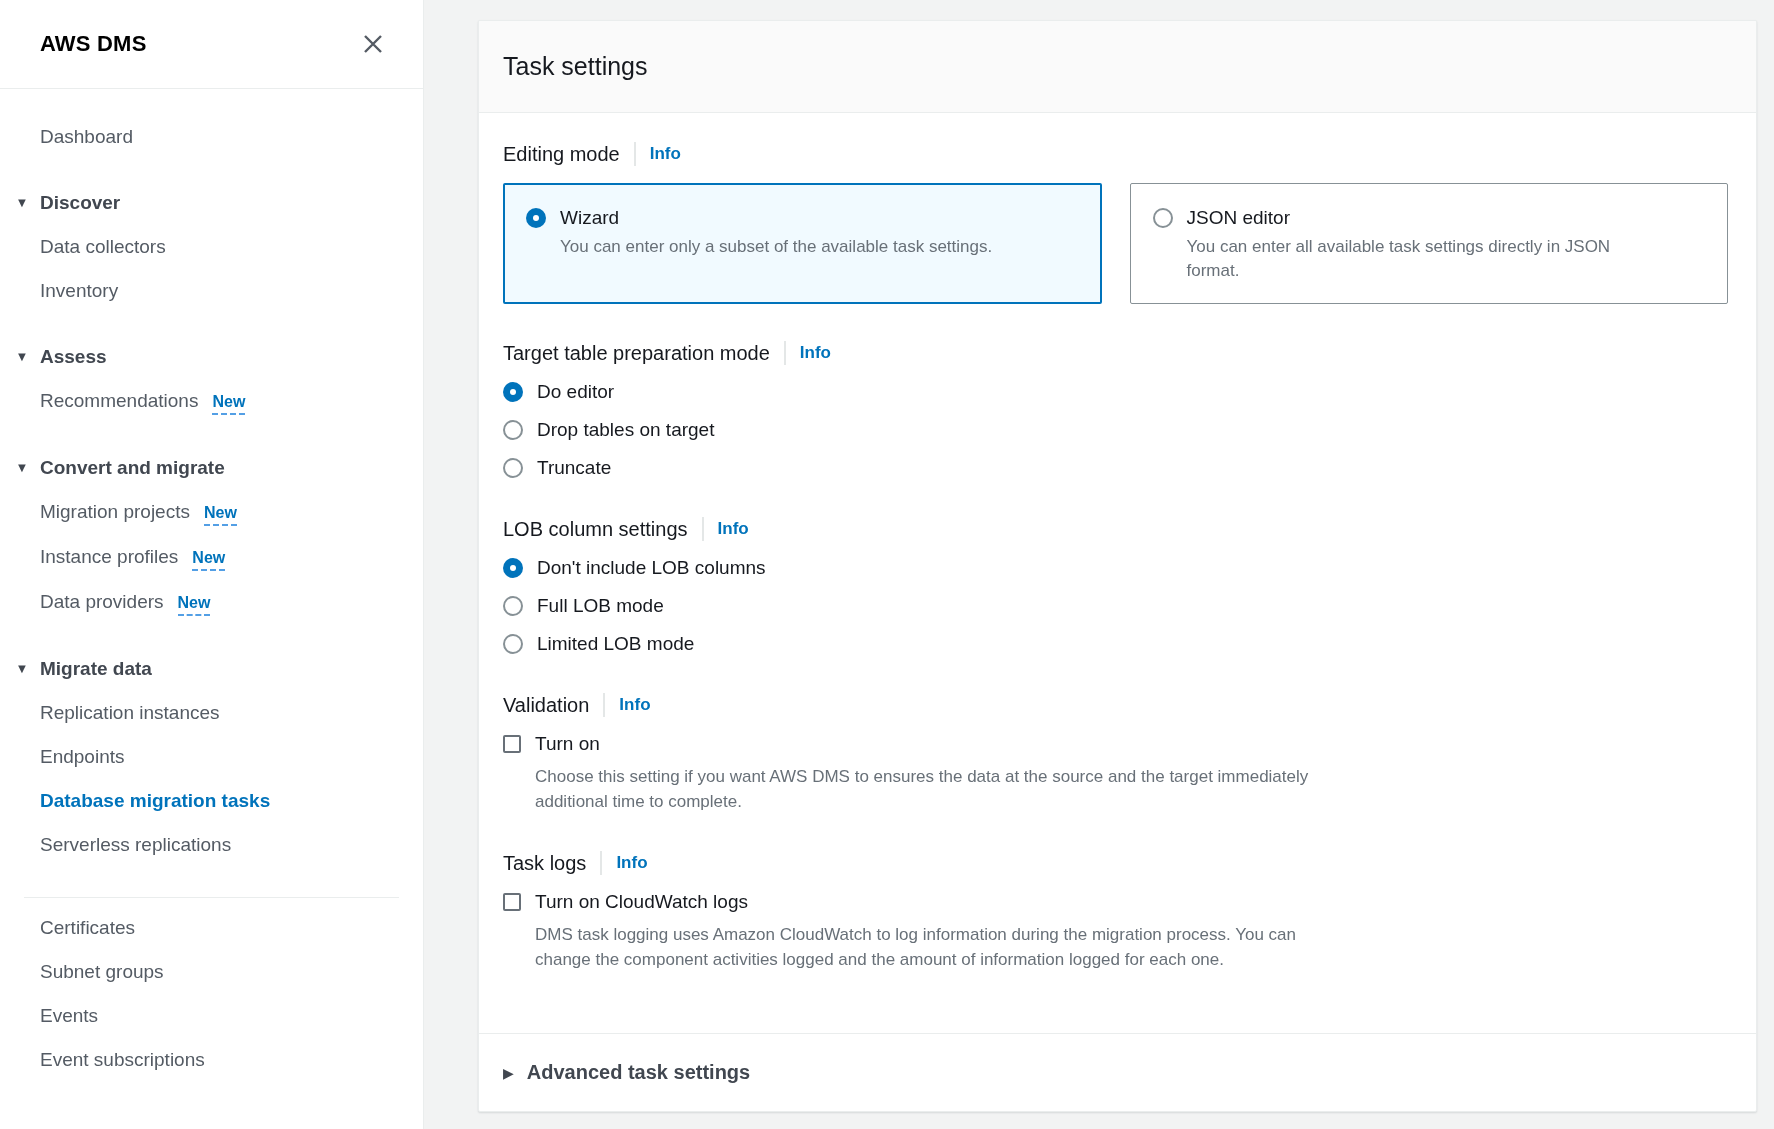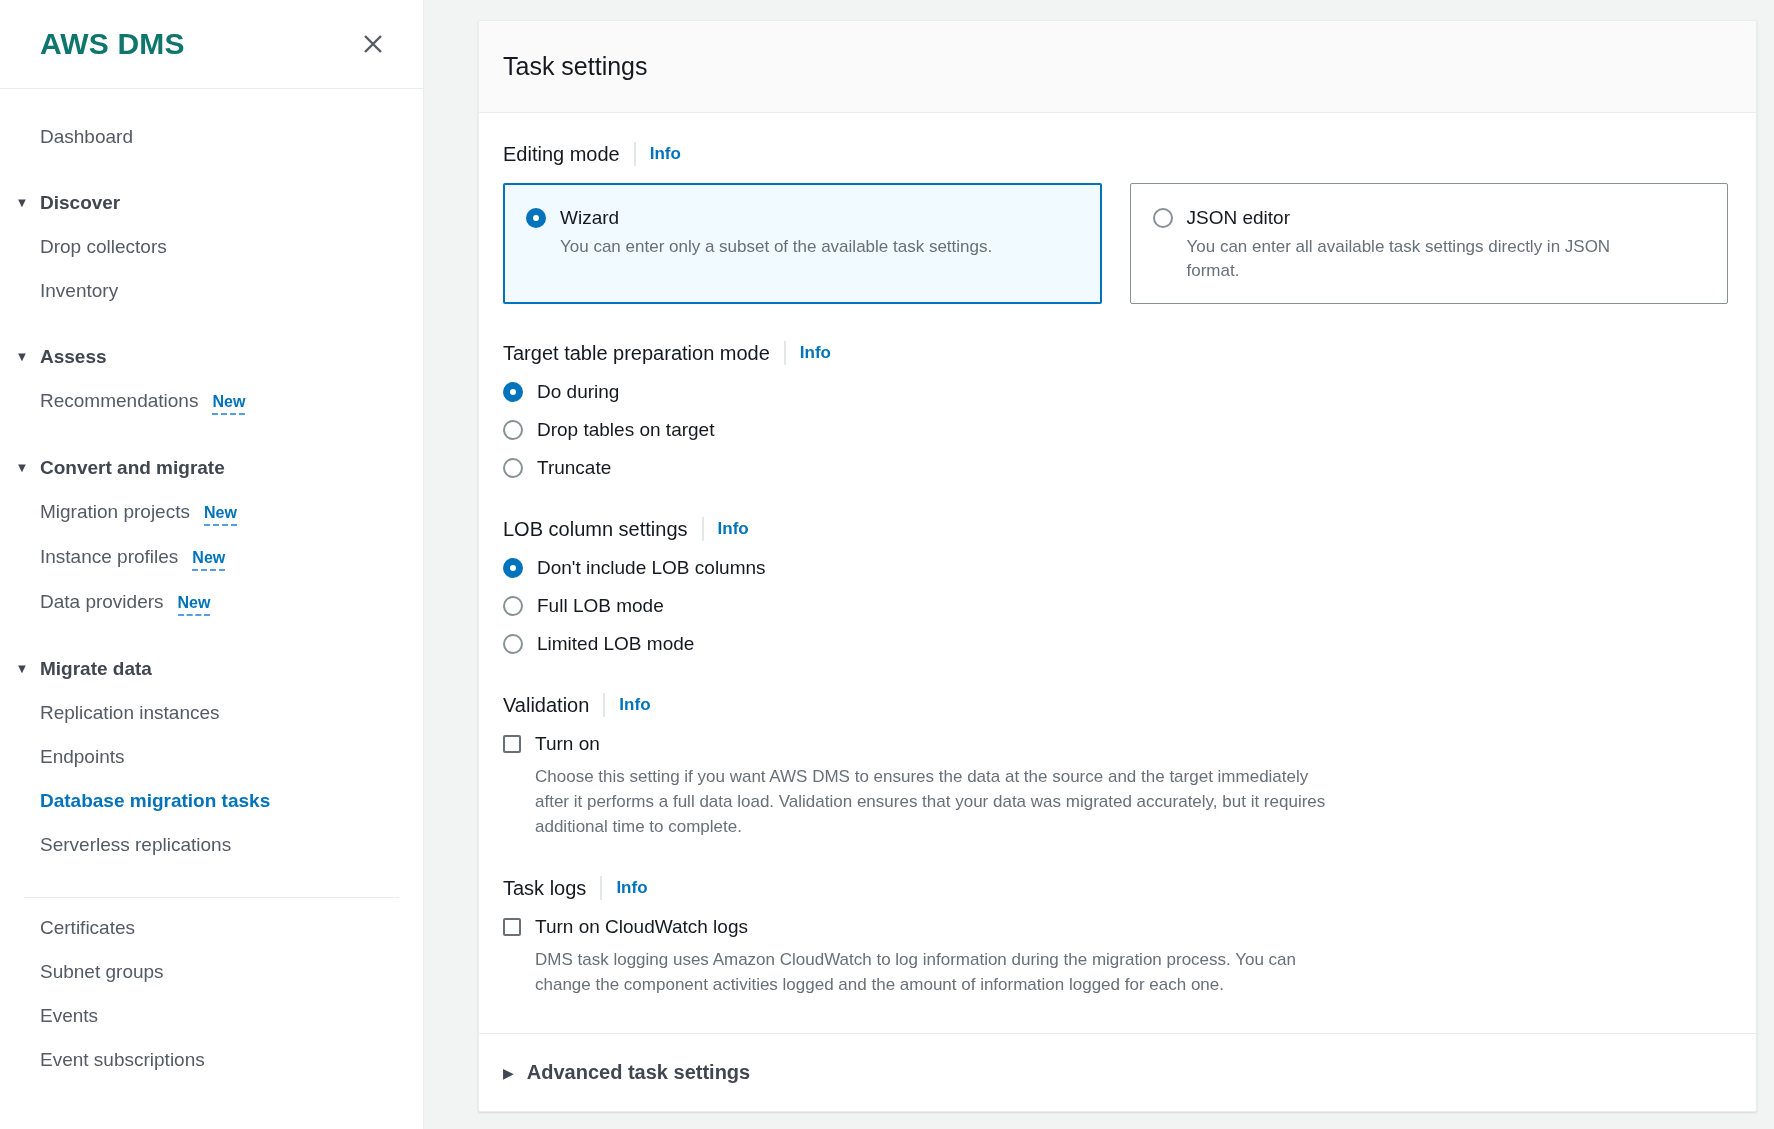--- a/index.html
+++ b/index.html
@@ -17,21 +17,21 @@
     width: 424px; flex: none; background: #fff;
     border-right: 1px solid #eaeded;
     display: flex; flex-direction: column;
   }
   .sb-header {
     height: 89px; flex: none;
     display: flex; align-items: center; justify-content: space-between;
     padding: 0 34px 0 40px;
     border-bottom: 1px solid #eaeded;
   }
-  .sb-title { font-size: 30px; font-weight: 700; color: #0f766e; letter-spacing: .2px; }
+  .sb-title { font-size: 22px; font-weight: 700; color: #000000; letter-spacing: .2px; }
   .sb-close {
     background: none; border: none; padding: 4px; cursor: pointer;
     display: flex; align-items: center; justify-content: center;
   }
   .sb-nav { padding: 26px 0 20px 0; font-size: 19px; color: #545b64; }
   .sb-link { padding: 11px 40px; cursor: pointer; line-height: 22px; }
   .sb-link.active { color: #0073bb; font-weight: 700; }
   .sb-section { margin-top: 22px; }
   .sb-sec-header {
     display: flex; align-items: center; gap: 10px;
@@ -120,21 +120,21 @@
       </button>
     </div>
     <nav class="sb-nav">
       <div class="sb-link">Dashboard</div>
 
       <div class="sb-section">
         <div class="sb-sec-header">
           <span class="caret-down">▼</span>
           <span>Discover</span>
         </div>
-        <div class="sb-link">Drop collectors</div>
+        <div class="sb-link">Data collectors</div>
         <div class="sb-link">Inventory</div>
       </div>
 
       <div class="sb-section">
         <div class="sb-sec-header">
           <span class="caret-down">▼</span>
           <span>Assess</span>
         </div>
         <div class="sb-link">
           <span>Recommendations</span><span class="new-badge">New</span>
@@ -211,21 +211,21 @@
         </div>
 
         <div class="section">
           <div class="field-row">
             <span class="field-label">Target table preparation mode</span>
             <span class="vsep"></span>
             <a class="info-link">Info</a>
           </div>
           <label class="option-row">
             <span class="radio checked"></span>
-            <span>Do during</span>
+            <span>Do editor</span>
           </label>
           <label class="option-row">
             <span class="radio"></span>
             <span>Drop tables on target</span>
           </label>
           <label class="option-row">
             <span class="radio"></span>
             <span>Truncate</span>
           </label>
         </div>
@@ -255,21 +255,20 @@
             <span class="field-label">Validation</span>
             <span class="vsep"></span>
             <a class="info-link">Info</a>
           </div>
           <label class="option-row">
             <span class="checkbox"></span>
             <span>Turn on</span>
           </label>
           <div class="check-desc">
             <div>Choose this setting if you want AWS DMS to ensures the data at the source and the target immediately</div>
-            <div>after it performs a full data load. Validation ensures that your data was migrated accurately, but it requires</div>
             <div>additional time to complete.</div>
           </div>
         </div>
 
         <div class="section">
           <div class="field-row">
             <span class="field-label">Task logs</span>
             <span class="vsep"></span>
             <a class="info-link">Info</a>
           </div>

